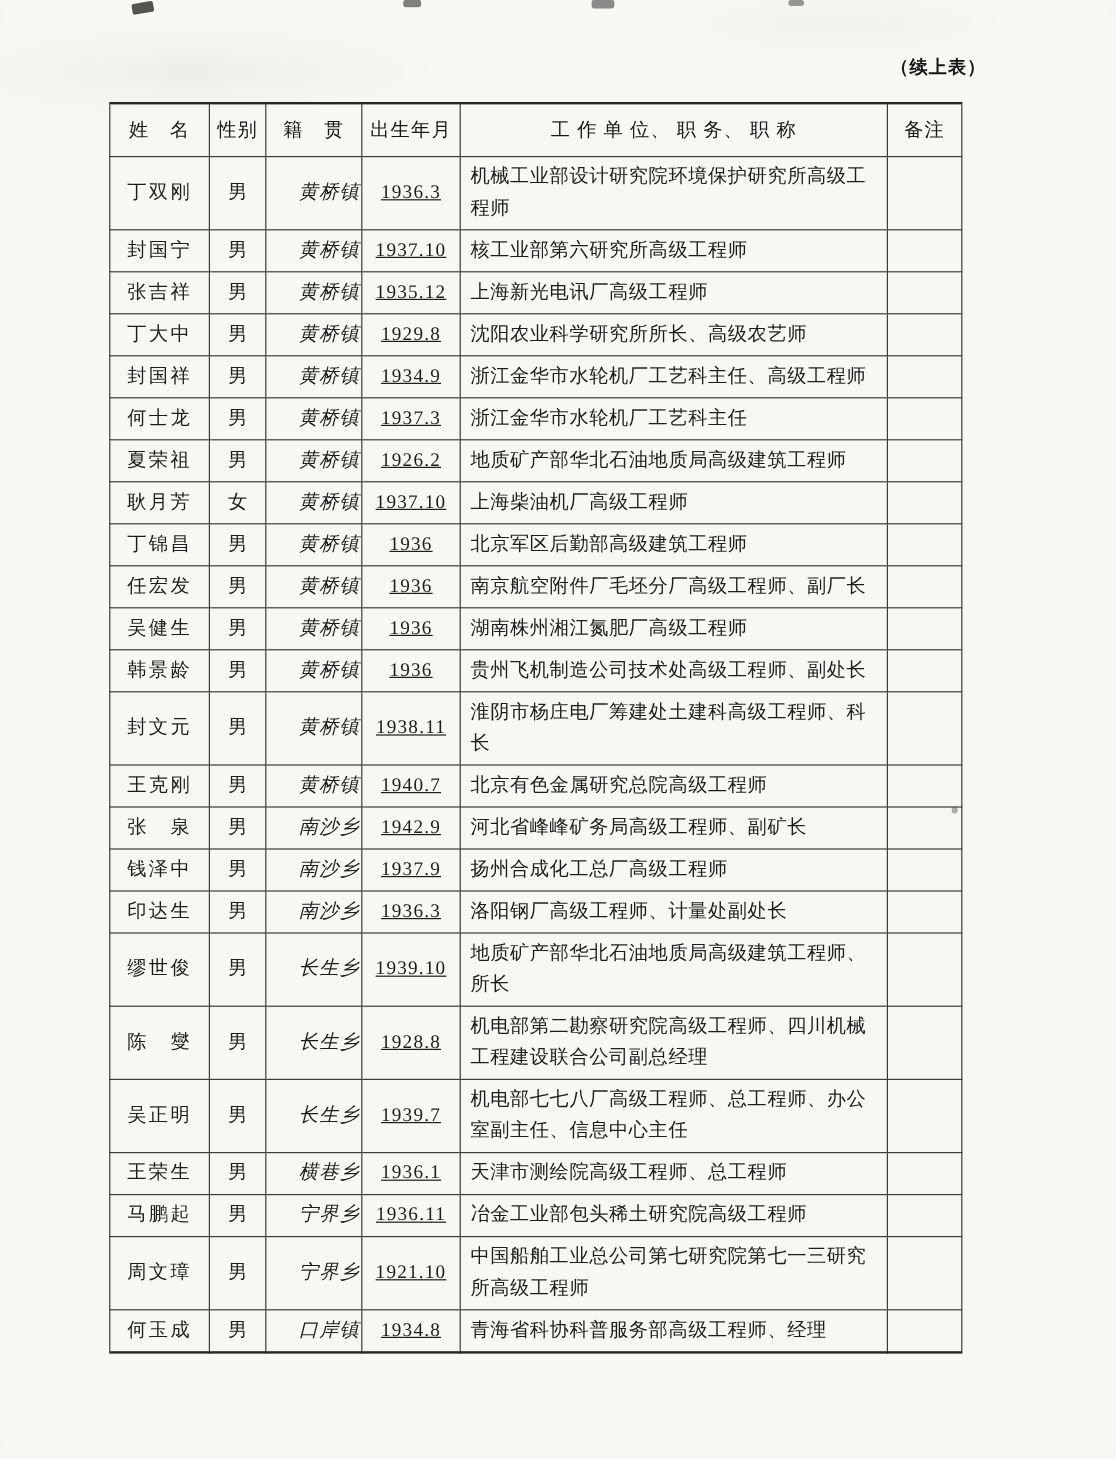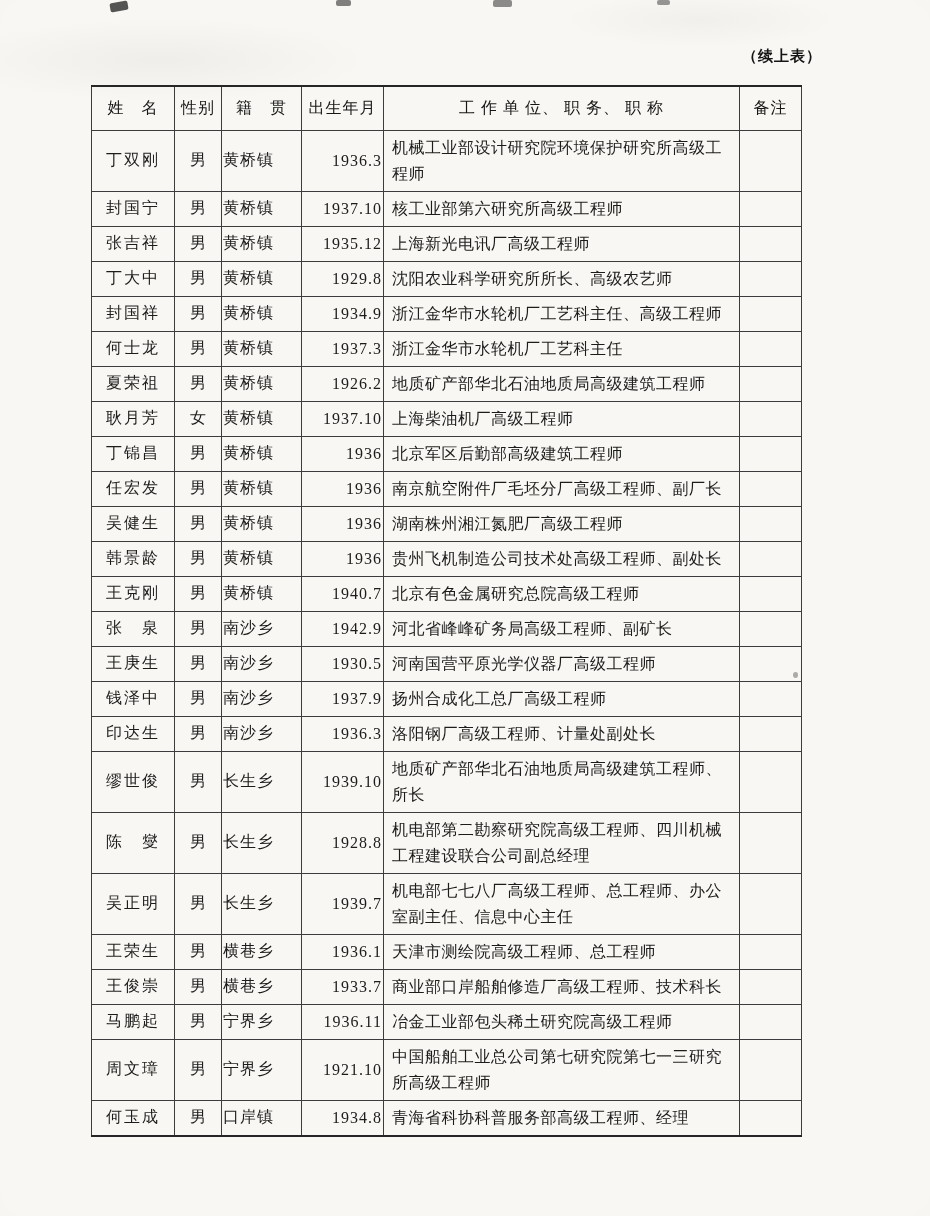--- a/index.html
+++ b/index.html
@@ -63,22 +63,22 @@
     height: 44px;
     font-size: 16px;
     letter-spacing: 1px;
     text-align: center;
     color: #161616;
     padding: 0 2px;
   }
   .roster td { height: 34px; font-size: 16px; }
   .c-name   { text-align: center; letter-spacing: 2px; padding: 0 2px; }
   .c-gender { text-align: center; }
-  .c-origin { text-align: left; letter-spacing: 1px; }
-  .c-birth  { text-align: right; font-size: 15px; letter-spacing: 1px; }
+  .c-origin { text-align: right; letter-spacing: 1px; font-style: italic; }
+  .c-birth  { text-align: center; font-size: 15px; letter-spacing: 1px; text-decoration: underline; }
   .c-work   {
     text-align: left;
     padding: 4px 6px 4px 8px;
     line-height: 26px;
     letter-spacing: 0.5px;
   }
   .c-note   { }
 </style>
 </head>
 <body>
@@ -213,47 +213,47 @@
 
   <tr>
     <td class="c-name">韩景龄</td>
     <td class="c-gender">男</td>
     <td class="c-origin">黄桥镇</td>
     <td class="c-birth">1936</td>
     <td class="c-work">贵州飞机制造公司技术处高级工程师、副处长</td>
     <td class="c-note"></td>
   </tr>
 
+  <tr>
+    <td class="c-name">封文元</td>
+    <td class="c-gender">男</td>
+    <td class="c-origin">黄桥镇</td>
+    <td class="c-birth">1938.11</td>
+    <td class="c-work">淮阴市杨庄电厂筹建处土建科高级工程师、科长</td>
+    <td class="c-note"></td>
+  </tr>
 
   <tr>
     <td class="c-name">王克刚</td>
     <td class="c-gender">男</td>
     <td class="c-origin">黄桥镇</td>
     <td class="c-birth">1940.7</td>
     <td class="c-work">北京有色金属研究总院高级工程师</td>
     <td class="c-note"></td>
   </tr>
 
   <tr>
     <td class="c-name">张　泉</td>
     <td class="c-gender">男</td>
     <td class="c-origin">南沙乡</td>
     <td class="c-birth">1942.9</td>
     <td class="c-work">河北省峰峰矿务局高级工程师、副矿长</td>
     <td class="c-note"></td>
   </tr>
 
-  <tr>
-    <td class="c-name">王庚生</td>
-    <td class="c-gender">男</td>
-    <td class="c-origin">南沙乡</td>
-    <td class="c-birth">1930.5</td>
-    <td class="c-work">河南国营平原光学仪器厂高级工程师</td>
-    <td class="c-note"></td>
-  </tr>
 
   <tr>
     <td class="c-name">钱泽中</td>
     <td class="c-gender">男</td>
     <td class="c-origin">南沙乡</td>
     <td class="c-birth">1937.9</td>
     <td class="c-work">扬州合成化工总厂高级工程师</td>
     <td class="c-note"></td>
   </tr>
 
@@ -295,28 +295,20 @@
 
   <tr>
     <td class="c-name">王荣生</td>
     <td class="c-gender">男</td>
     <td class="c-origin">横巷乡</td>
     <td class="c-birth">1936.1</td>
     <td class="c-work">天津市测绘院高级工程师、总工程师</td>
     <td class="c-note"></td>
   </tr>
 
-  <tr>
-    <td class="c-name">王俊崇</td>
-    <td class="c-gender">男</td>
-    <td class="c-origin">横巷乡</td>
-    <td class="c-birth">1933.7</td>
-    <td class="c-work">商业部口岸船舶修造厂高级工程师、技术科长</td>
-    <td class="c-note"></td>
-  </tr>
 
   <tr>
     <td class="c-name">马鹏起</td>
     <td class="c-gender">男</td>
     <td class="c-origin">宁界乡</td>
     <td class="c-birth">1936.11</td>
     <td class="c-work">冶金工业部包头稀土研究院高级工程师</td>
     <td class="c-note"></td>
   </tr>
 

